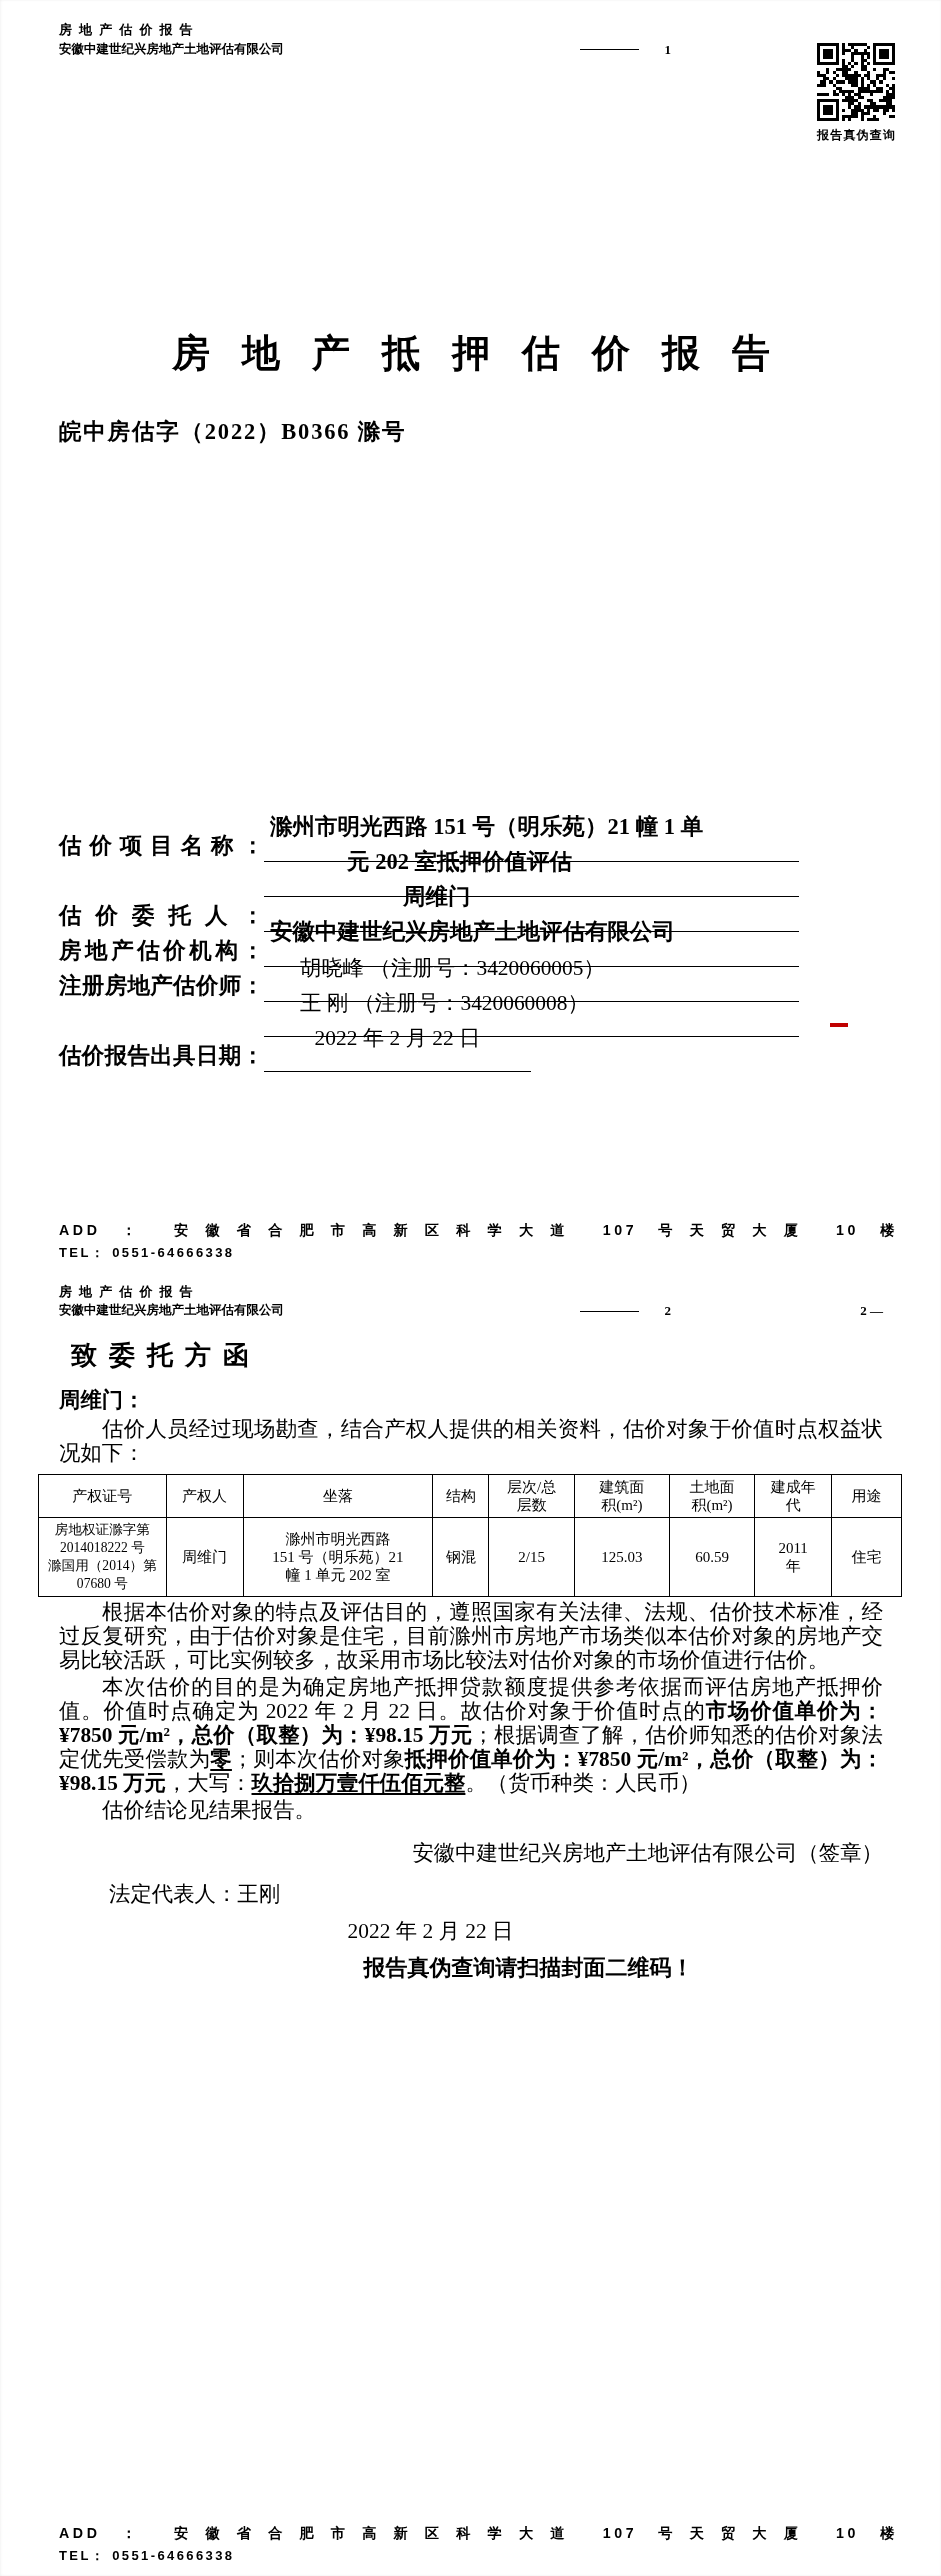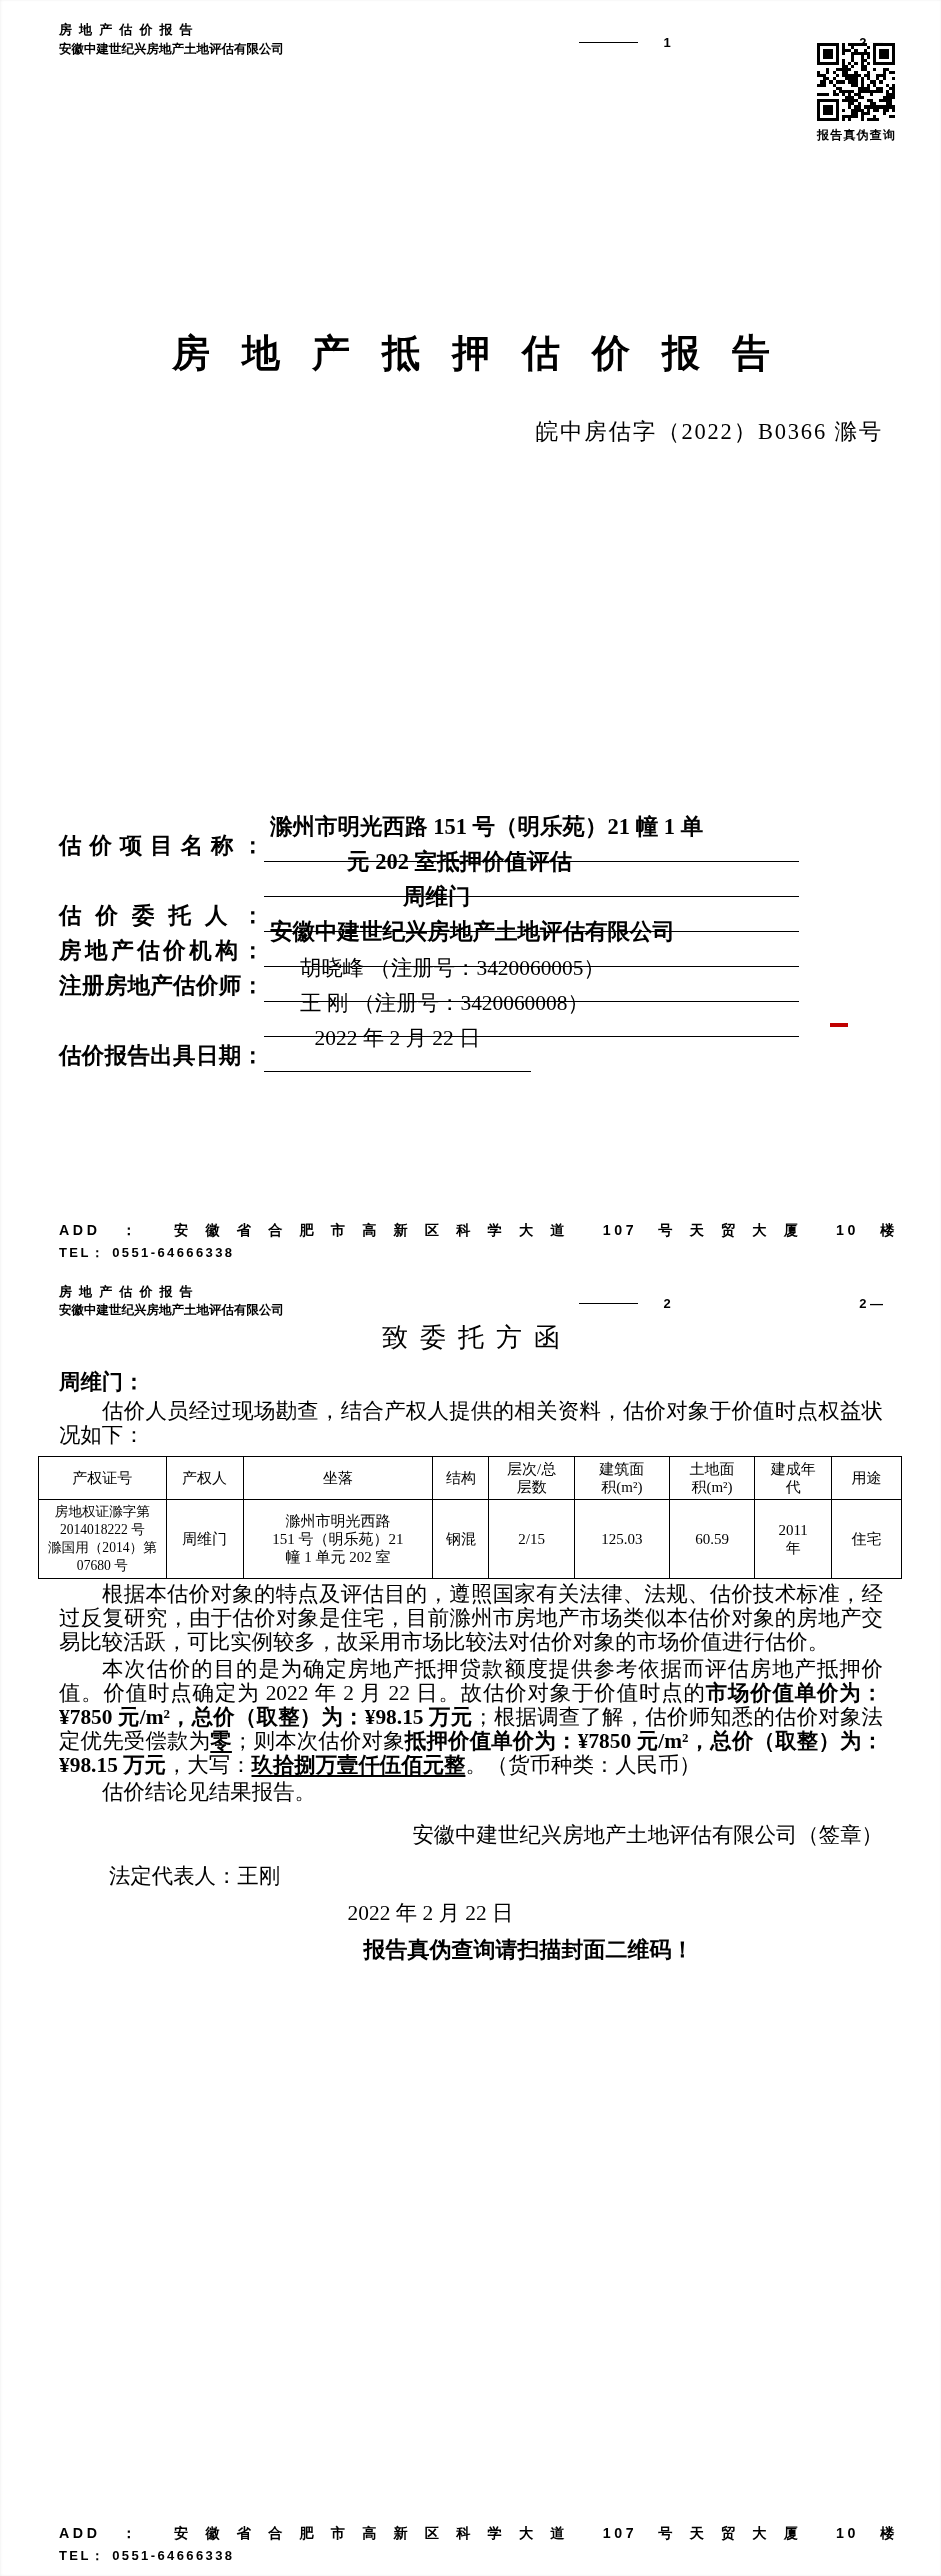--- a/index.html
+++ b/index.html
@@ -5,56 +5,56 @@
   *{margin:0;padding:0;box-sizing:border-box}
   html,body{background:#ffffff}
   body{width:942px;font-family:"Liberation Serif","DejaVu Serif",serif;color:#000}
   .sheet{width:942px;height:2576px;background:#fff;position:relative;overflow:hidden;
          box-shadow:inset -1.2px 0 2.4px rgba(0,0,0,.05), inset 1.2px 0 2.4px rgba(0,0,0,.04)}
   .page{position:relative;padding-left:59px;padding-right:59px}
   .page1{height:1273px;padding-top:21px}
   .page2{height:1303px;padding-top:9.5px}
 
   
-  .pg-header{display:flex;align-items:center;font-family:Liberation Sans, sans-serif}
+  .pg-header{display:flex;align-items:flex-end;font-family:Liberation Serif, serif}
   .pg-h-left{width:332px;flex-shrink:0}
   .pg-h-doctype{font-size:13px;font-weight:bold;letter-spacing:7.1px;white-space:nowrap}
   .pg-h-company{font-size:12.5px;font-weight:bold;margin-top:1.8px;white-space:nowrap}
   .pg-h-center{flex:1;display:flex;align-items:center;justify-content:center;gap:25px;
                font-size:13px;font-weight:bold;padding-top:6px}
   .pg-rule{width:59px;border-bottom:1.2px solid #000;height:0;display:inline-block}
   .pg-h-right{font-size:13px;font-weight:bold;padding-top:6px;white-space:nowrap}
 
   
   .pg-footer{position:absolute;left:59px;right:44px;bottom:10.7px;
              font-family:"Liberation Sans","DejaVu Sans",sans-serif;font-weight:bold}
   .footer-add{font-size:14.2px;text-align:justify;text-align-last:justify;letter-spacing:3.6px}
   .footer-tel{font-size:13px;margin-top:4px;letter-spacing:2.4px}
 
   
   .qr-wrap{position:absolute;top:43px;right:47px;width:78px;text-align:center}
   .qr{width:78px;height:78px;display:block;background:#fff}
   .qr-label{font-size:12px;font-weight:bold;margin-top:6px;letter-spacing:1.2px;white-space:nowrap}
   .doc-title{margin-top:270px;text-align:center;font-size:38px;font-weight:bold;
              letter-spacing:32px;text-indent:32px;white-space:nowrap}
-  .report-no{margin-top:37px;text-align:right;font-size:22.5px;font-weight:normal;letter-spacing:1.8px}
+  .report-no{margin-top:37px;text-align:left;font-size:22.5px;font-weight:bold;letter-spacing:1.8px}
   .fields{margin-top:380px;margin-right:84px}
   .frow{display:flex;align-items:flex-end;height:35px;position:relative}
   .flabel{width:205px;flex-shrink:0;font-size:22.5px;font-weight:bold;
           text-align:justify;text-align-last:justify;padding-bottom:1.2px}
   .fvalue{flex:1;border-bottom:1.2px solid #000;font-size:22.5px;font-weight:bold;
           padding:0 0 19px 6px;white-space:nowrap}
   .fvalue.indent{padding-left:83px}
   .fvalue.client{padding-left:139px}
   .fvalue.appr{font-weight:normal;font-size:21.4px;padding-left:36px}
   .fvalue.date{flex:0 0 267px;font-weight:normal;font-size:21.4px;text-align:center;padding-left:0}
   .red-mark{position:absolute;right:-49px;bottom:9.5px;width:18px;height:4.7px;background:#c00000}
 
   
-  .letter-title{margin-top:1px;text-align:center;font-size:26px;font-weight:normal;
+  .letter-title{margin-top:19px;font-size:26px;font-weight:bold;
                 letter-spacing:12px;text-indent:12px}
   .salutation{margin-top:12px;font-size:21.4px;font-weight:bold}
   .para{font-size:21.4px;line-height:24px;text-align:justify;text-indent:43px;margin-top:3px}
   .b{font-weight:bold}
   .u{text-decoration:underline;text-underline-offset:3px}
   .ptable{width:864px;margin:8.3px 0 0 -21px;border-collapse:collapse;table-layout:fixed;
           font-size:15px;line-height:18px;text-align:center}
   .ptable th,.ptable td{border:1.2px solid #000;padding:3px 1.2px;font-weight:normal;
           vertical-align:middle;white-space:pre-line;word-break:break-all}
   .ptable td.small{font-size:13.6px}

